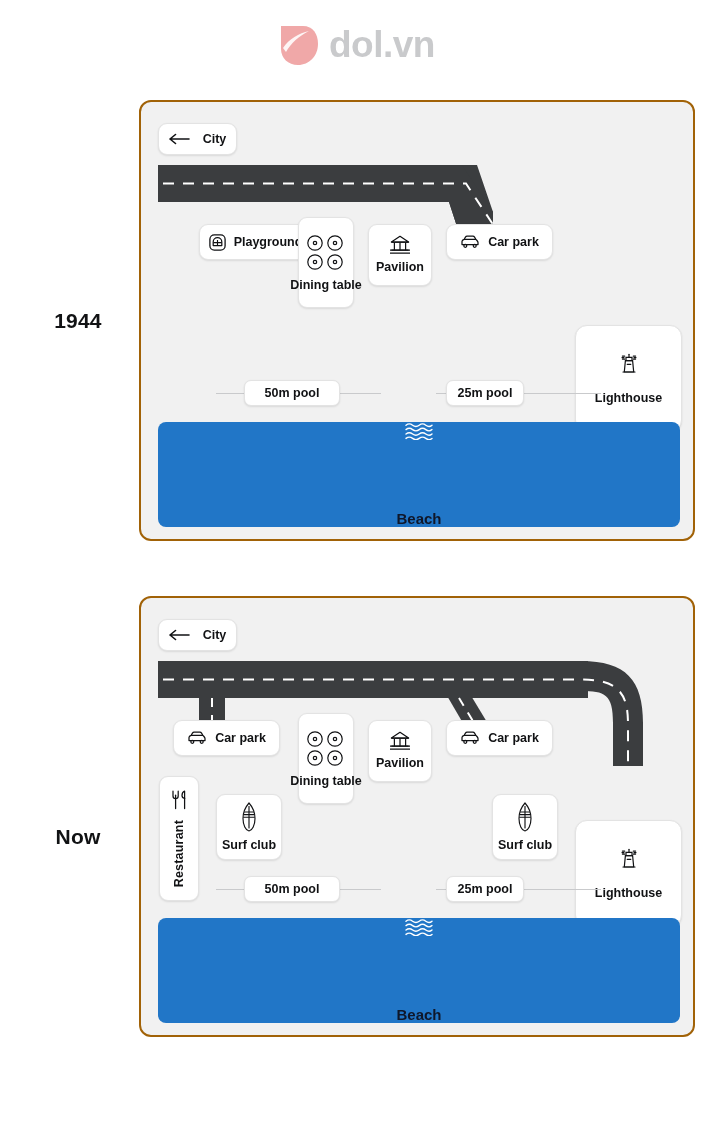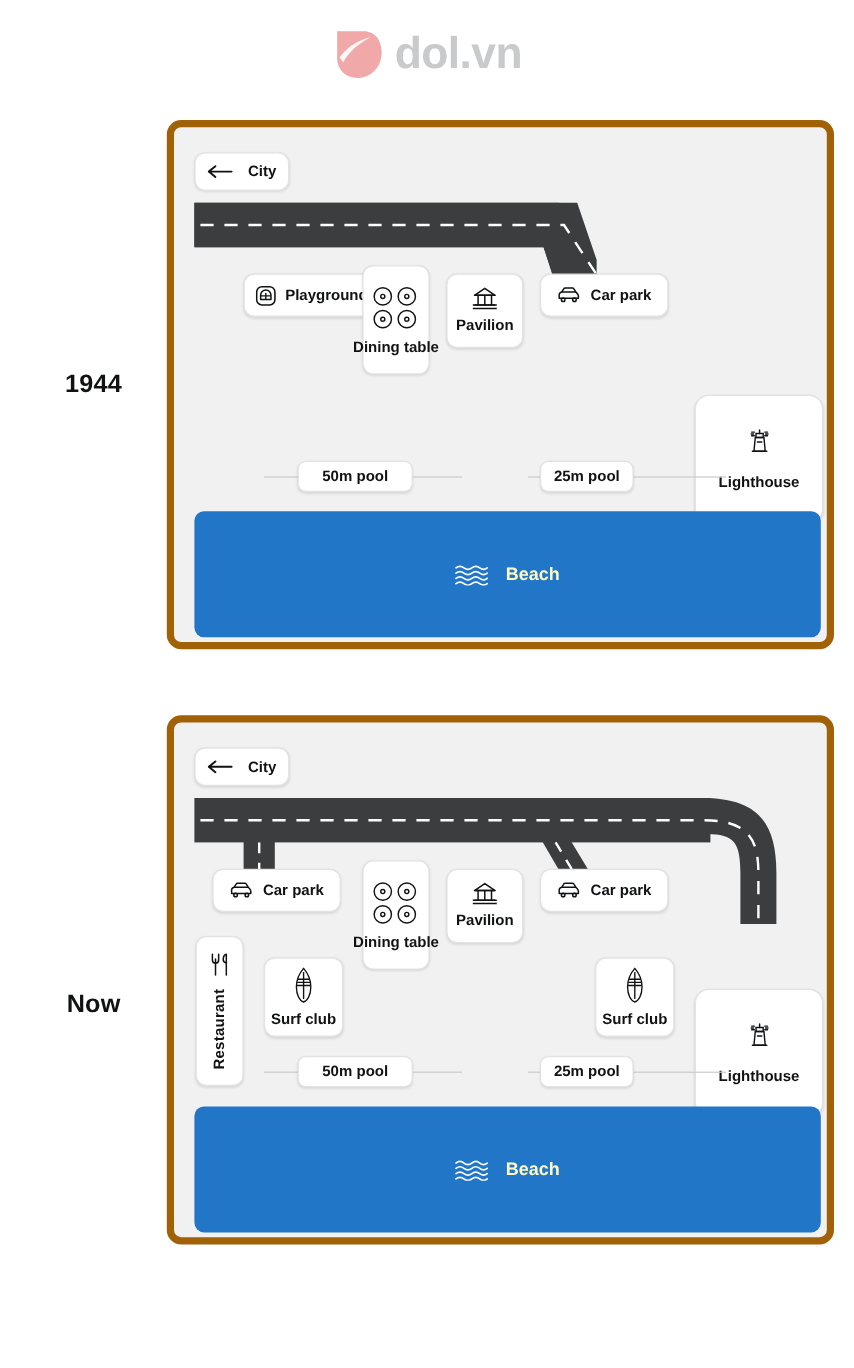--- a/index.html
+++ b/index.html
@@ -34,21 +34,21 @@
   }
   #year-1950 { left: 13px; top: 309px; }
   #year-now  { left: 13px; top: 825px; }
 
   
   .map-panel {
     position: absolute;
     left: 139px;
     width: 556px;
     background: #f1f1f1;
-    border: 6px solid #a16207;
+    border: 2px solid #a16207;
     border-radius: 12px;
     overflow: hidden;
   }
   #panel-1950 { top: 100px; height: 441px; }
   #panel-now  { top: 596px; height: 441px; }
 
   .stage { position: absolute; inset: 0; }
   .road-svg { position: absolute; left: 0; top: 0; overflow: visible; }
 
   
@@ -92,23 +92,23 @@
   .pool-chip {
     position: absolute; height: 26px; border-radius: 7px;
     font-size: 12.5px;
   }
 
   
   .beach {
     position: absolute;
     border-radius: 8px;
     background: #2176c7;
-    display: flex; align-items: center; justify-content: center;
+    display: flex; align-items: center; justify-content: space-between;
     gap: 14px;
-    color: #fef9c3; font-size: 15px; font-weight: 700;
+    color: #0f172a; font-size: 15px; font-weight: 700; flex-direction: column;
   }
   .beach svg { display:block; }
 </style>
 </head>
 <body>
 
 <div class="page">
 
   <div class="brand">
     <svg class="brand-mark" viewBox="0 0 42 46">

